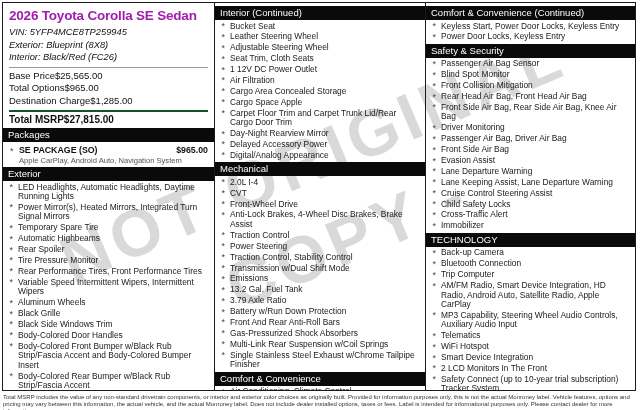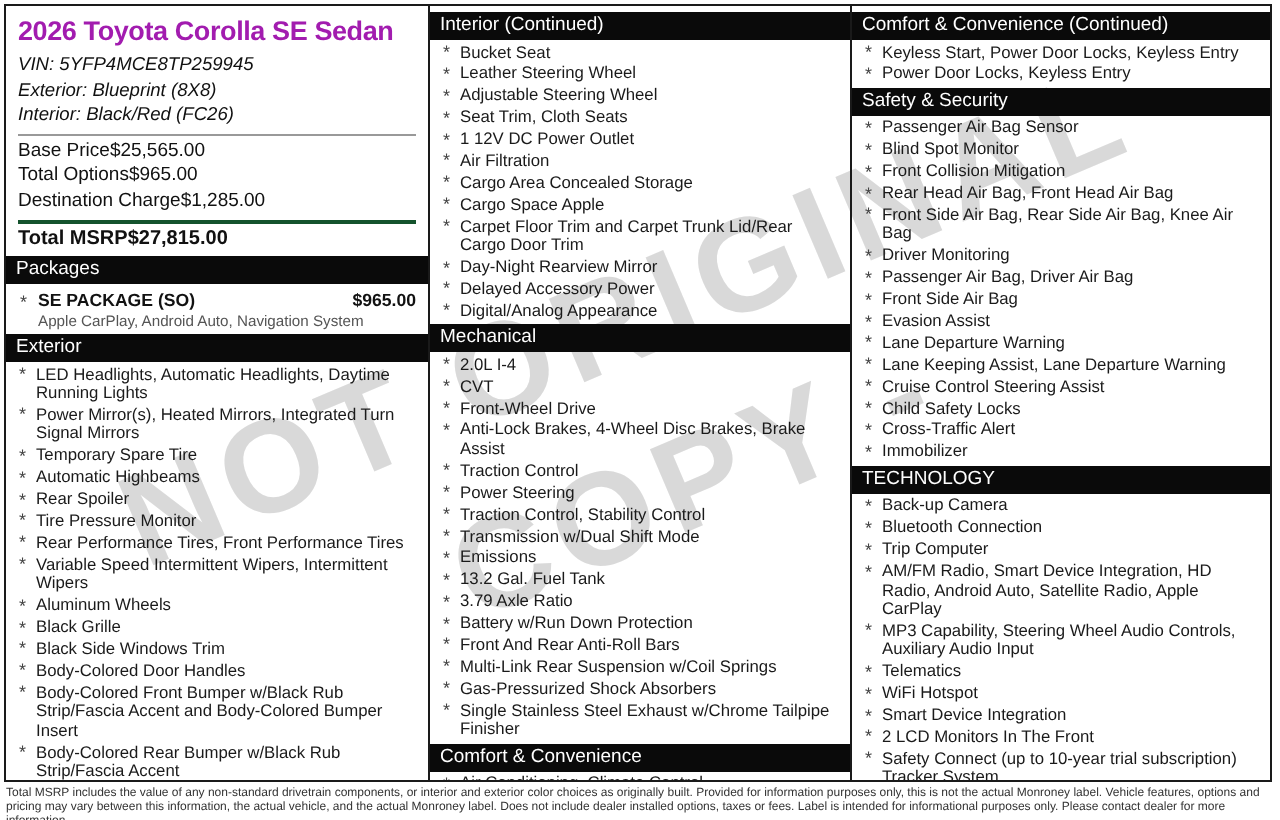--- a/index.html
+++ b/index.html
@@ -144,22 +144,22 @@
             <li>Anti-Lock Brakes, 4-Wheel Disc Brakes, Brake Assist</li>
             <li>Traction Control</li>
             <li>Power Steering</li>
             <li>Traction Control, Stability Control</li>
             <li>Transmission w/Dual Shift Mode</li>
             <li>Emissions</li>
             <li>13.2 Gal. Fuel Tank</li>
             <li>3.79 Axle Ratio</li>
             <li>Battery w/Run Down Protection</li>
             <li>Front And Rear Anti-Roll Bars</li>
+            <li>Gas-Pressurized Shock Absorbers</li>
             <li>Multi-Link Rear Suspension w/Coil Springs</li>
-            <li>Gas-Pressurized Shock Absorbers</li>
             <li>Single Stainless Steel Exhaust w/Chrome Tailpipe Finisher</li>
           </ul>
           <div class="sec-head">Comfort &amp; Convenience</div>
           <ul class="feat-list">
             <li>Air Conditioning, Climate Control</li>
           </ul>
         </div>
     </div>
 
     <div class="col right">

